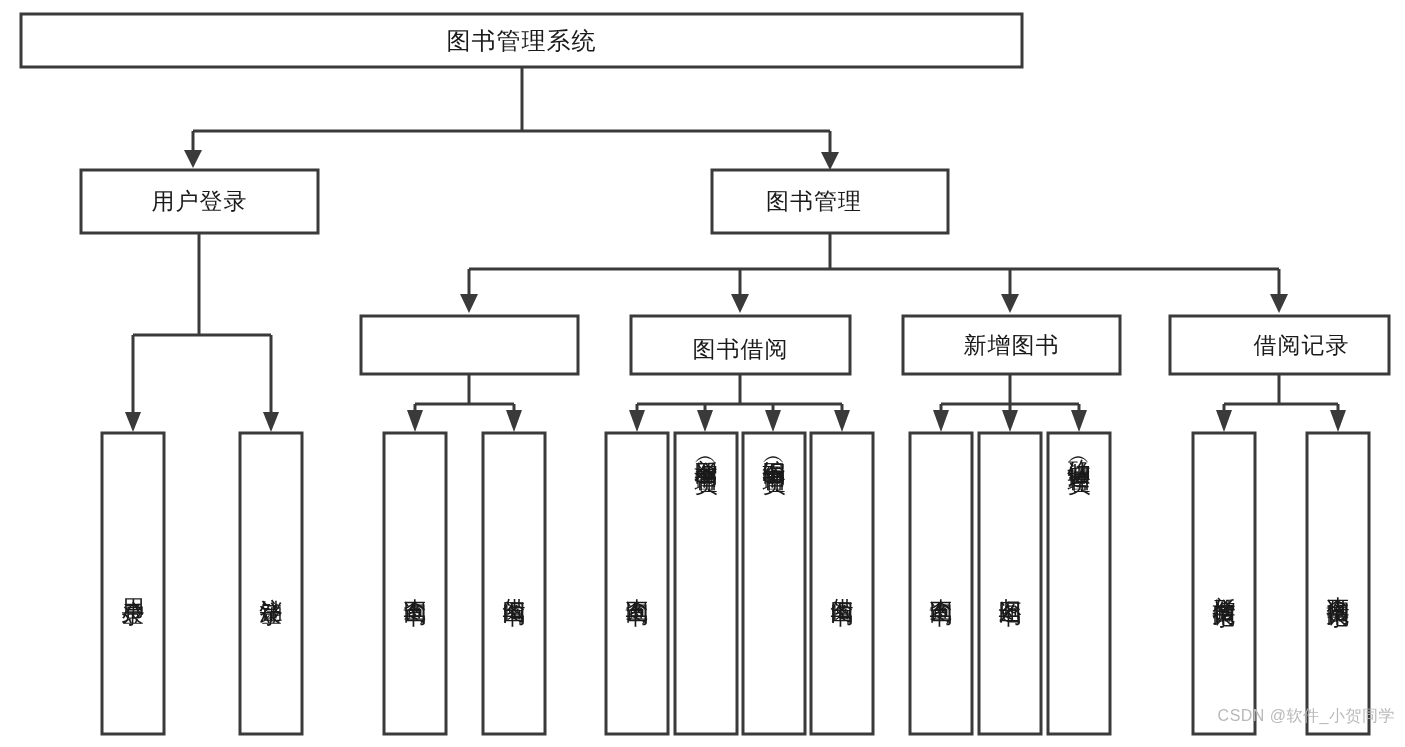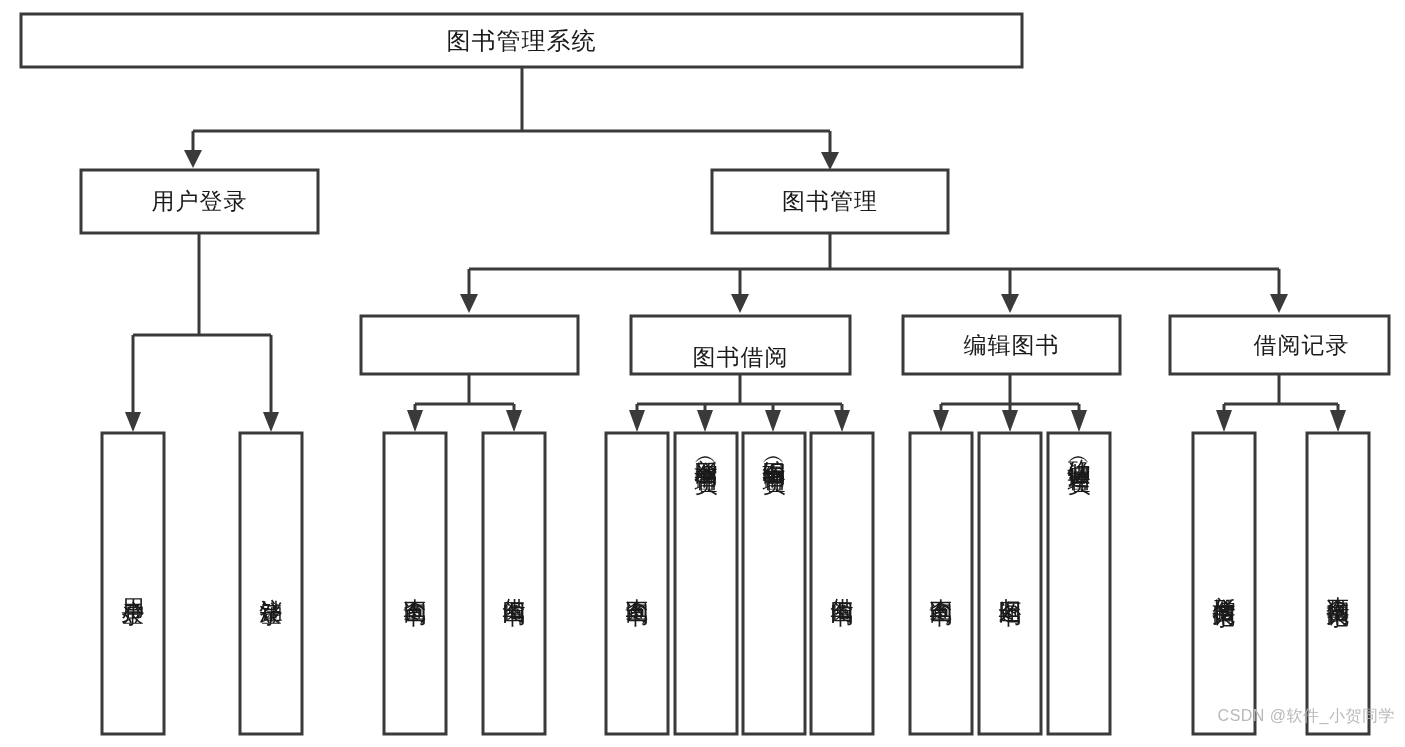--- a/index.html
+++ b/index.html
@@ -179,24 +179,24 @@
     <rect class="box-rect" x="1048" y="433" width="62" height="301"></rect>
 
     <rect class="box-rect" x="1193" y="433" width="62" height="301"></rect>
     <rect class="box-rect" x="1307" y="433" width="62" height="301"></rect>
 
   </svg>
 
   <div class="htext title-text" style="left:21px; top:14px; width:1001px; height:53px;">图书管理系统</div>
 
   <div class="htext" style="left:81px; top:170px; width:237px; height:63px;">用户登录</div>
-  <div class="htext" style="left:712px; top:170px; width:236px; height:63px;">图书管理</div>
-
-  <div class="htext" style="left:631px; top:328px; width:219px; height:58px;text-align:right;">图书借阅</div>
-  <div class="htext" style="left:903px; top:316px; width:217px; height:58px;">编辑图书</div>
+  <div class="htext" style="left:696px; top:170px; width:236px; height:63px;">图书管理</div>
+
+  <div class="htext" style="left:631px; top:320px; width:219px; height:58px;text-align:right;">图书借阅</div>
+  <div class="htext" style="left:903px; top:316px; width:217px; height:58px;">新增图书</div>
   <div class="htext" style="left:1170px; top:316px; width:219px; height:58px;margin-left:22px;">借阅记录</div>
 
   <div class="vlabel-wrap center-v" style="left:102px; top:433px; width:62px; height:301px;">
     <span class="vtext">用户登录</span>
   </div>
   <div class="vlabel-wrap center-v" style="left:240px; top:433px; width:62px; height:301px;">
     <span class="vtext">注销登录</span>
   </div>
 
   <div class="vlabel-wrap center-v" style="left:384px; top:433px; width:62px; height:301px;">

